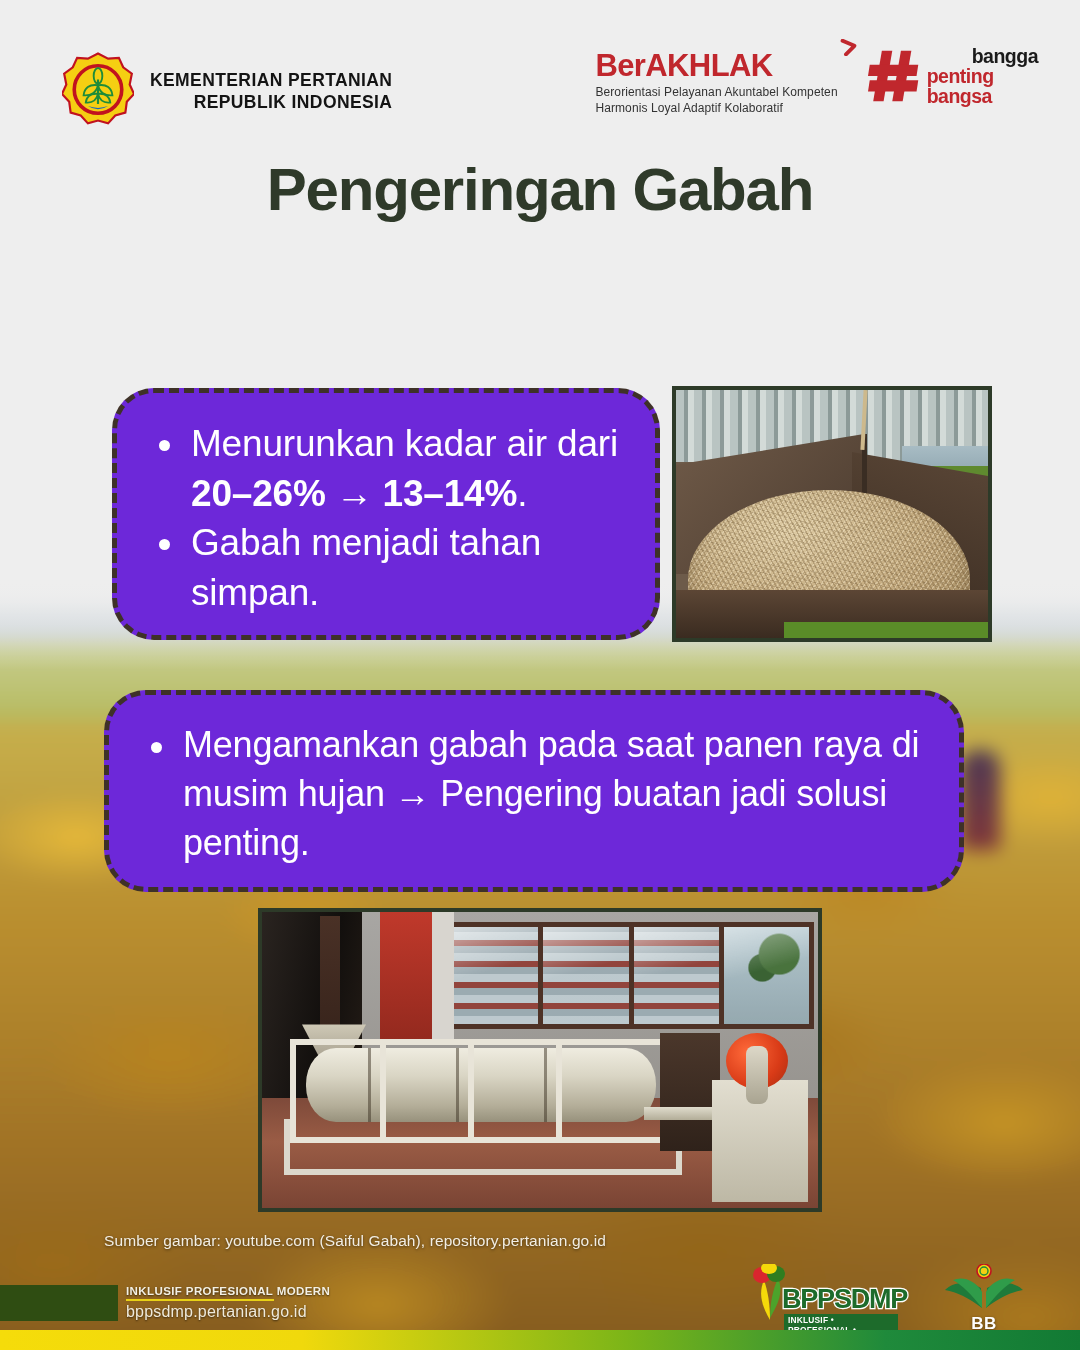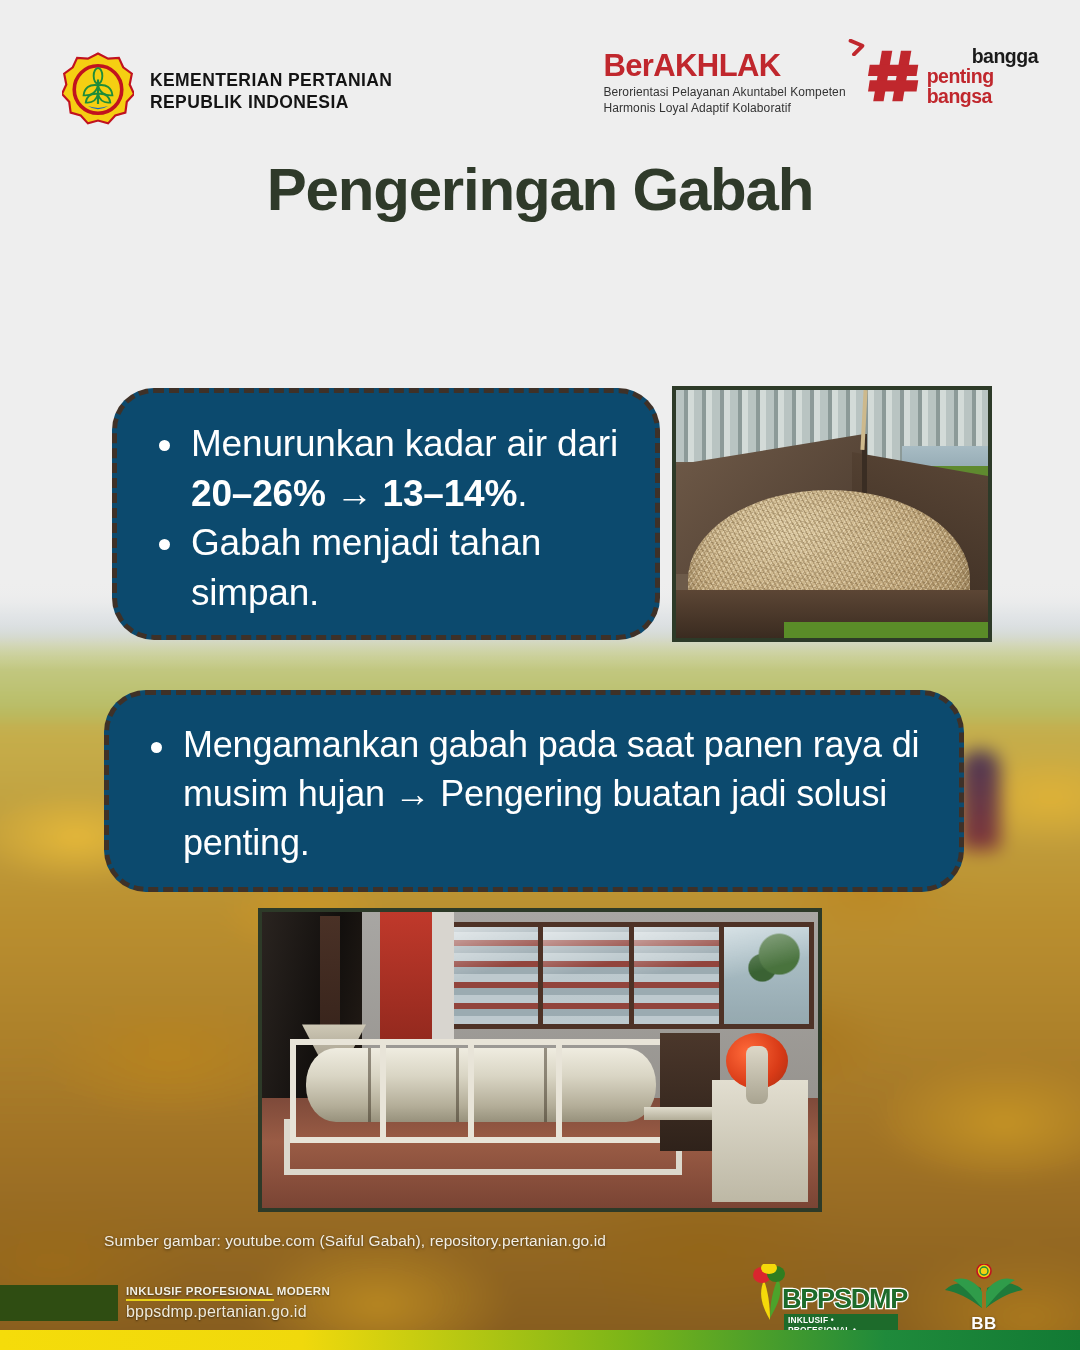--- a/index.html
+++ b/index.html
@@ -69,31 +69,31 @@
   }
 
   
   .layer { position: absolute; z-index: 5; }
 
   
   #header { left: 0; top: 0; width: 1080px; height: 150px; }
 
   #kementan-lockup {
     position: absolute; left: 62px; top: 52px;
-    display: flex; align-items: center; gap: 16px;
+    display: flex; align-items: center; gap: 16px; text-align: right;
   }
   #kementan-lockup .logo { width: 72px; height: 78px; }
   #kementan-lockup .txt {
     font-size: 17.5px; font-weight: bold; line-height: 1.28;
     letter-spacing: .4px; color: #141414;
   }
 
   #berakhlak-lockup {
     position: absolute; right: 42px; top: 46px;
-    display: flex; align-items: flex-start; gap: 22px;
+    display: flex; align-items: flex-start; gap: 30px;
   }
   .berakhlak-block { padding-top: 4px; }
   .berakhlak-word {
     font-size: 31px; font-weight: bold; color: #c0272d;
     letter-spacing: -.6px; line-height: 1; position: relative;
   }
   .berakhlak-word .tick {
     position: absolute; right: -19px; top: -11px;
     width: 17px; height: 17px;
   }
@@ -112,21 +112,21 @@
   #title {
     left: 0; top: 155px; width: 1080px;
     text-align: center;
     font-size: 60px; font-weight: bold;
     line-height: 1.17; letter-spacing: -1.2px;
     color: #2f3a2a;
   }
 
   
   .card {
-    background: #0c4a6e;
+    background: #6d28d9;
     border: 5px dashed #3e3128;
     border-radius: 42px;
     color: #ffffff;
     padding: 26px 34px 26px 30px;
   }
   .card ul { list-style: none; }
   .card li {
     position: relative;
     padding-left: 44px;
     font-size: 37px;

